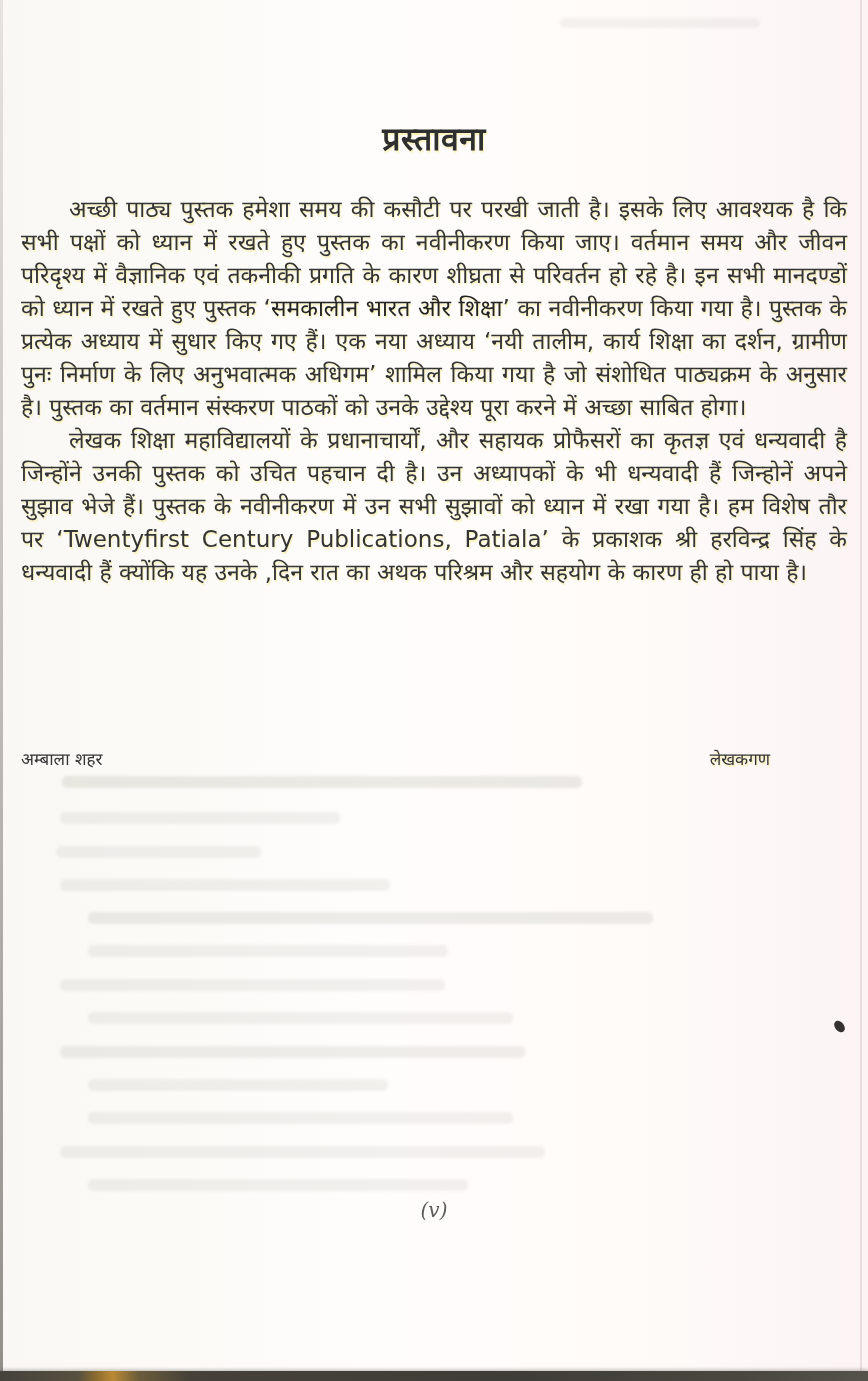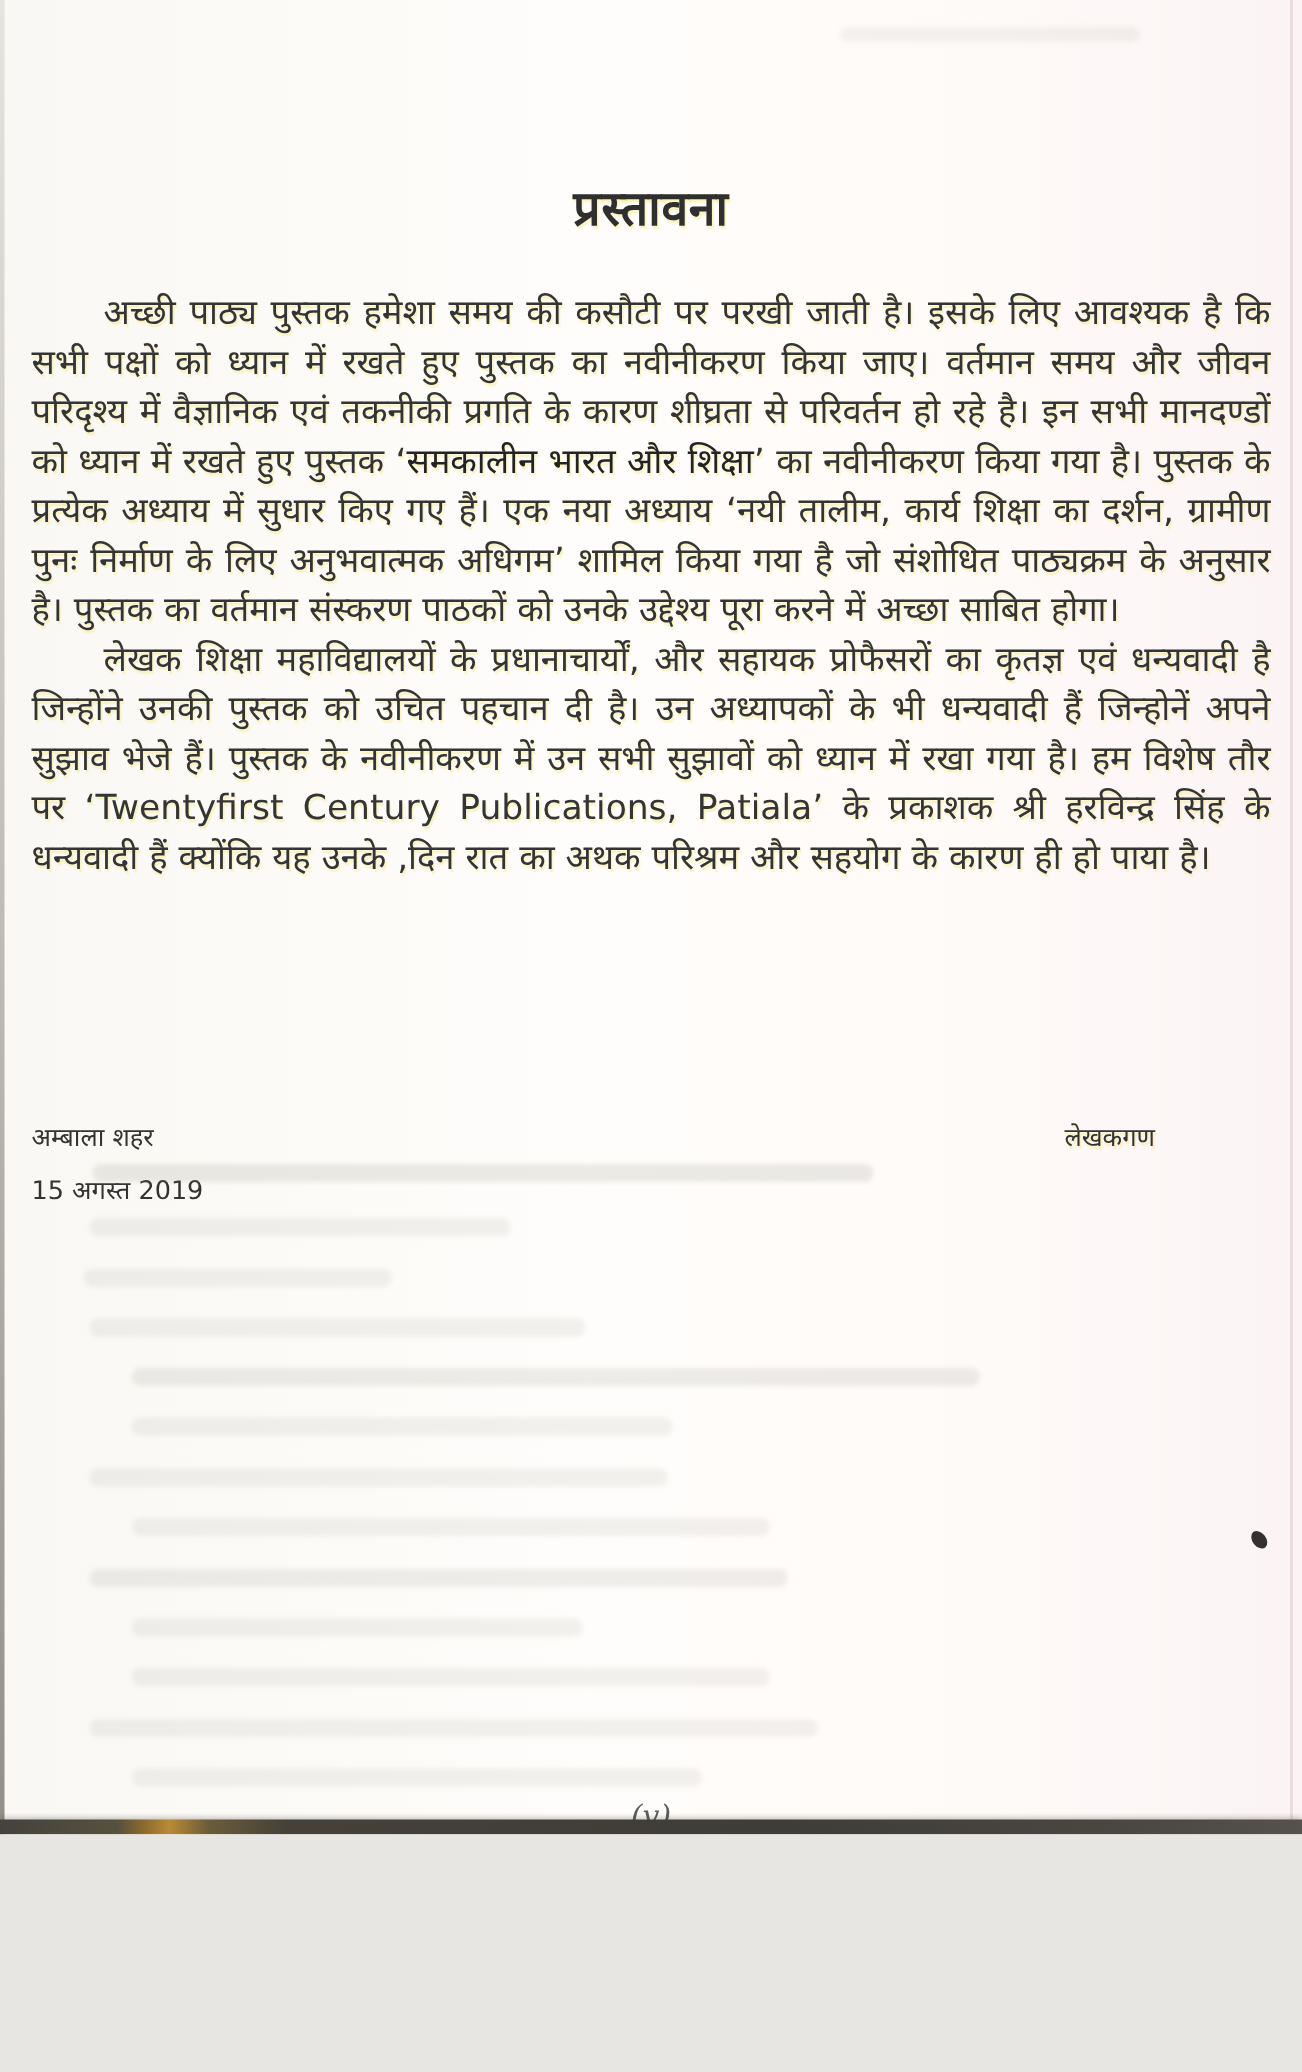--- a/index.html
+++ b/index.html
@@ -5,21 +5,21 @@
   html, body {
     margin: 0;
     padding: 0;
     background: #e8e6e2;
     font-family: "DejaVu Sans", sans-serif;
   }
 
   .page {
     position: relative;
     width: 868px;
-    height: 1223px;
+    height: 1381px;
     margin: 0 auto;
     background:
       linear-gradient(90deg, #faf8f4 0%, #fffdfb 45%, #fefaf8 78%, #fbf3f4 100%);
     overflow: hidden;
     color: #3b3b3b;
   }
 
   
   .edge-left {
     position: absolute; left: 0; top: 0; width: 3px; height: 100%;
@@ -141,21 +141,20 @@
   <div class="title">प्रस्तावना</div>
 
   <div class="textblock">
     <p><span>अच्छी पाठ्य पुस्तक हमेशा समय की कसौटी पर परखी जाती है। इसके लिए आवश्यक है कि सभी पक्षों को ध्यान में रखते हुए पुस्तक का नवीनीकरण किया जाए। वर्तमान समय और जीवन परिदृश्य में वैज्ञानिक एवं तकनीकी प्रगति के कारण शीघ्रता से परिवर्तन हो रहे है। इन सभी मानदण्डों को ध्यान में रखते हुए पुस्तक ‘</span><span class="bold-inline">समकालीन भारत और शिक्षा</span><span>’ का नवीनीकरण किया गया है। पुस्तक के प्रत्येक अध्याय में सुधार किए गए हैं। एक नया अध्याय ‘नयी तालीम, कार्य शिक्षा का दर्शन, ग्रामीण पुनः निर्माण के लिए अनुभवात्मक अधिगम’ शामिल किया गया है जो संशोधित पाठ्यक्रम के अनुसार है। पुस्तक का वर्तमान संस्करण पाठकों को उनके उद्देश्य पूरा करने में अच्छा साबित होगा।</span></p>
     <p>लेखक शिक्षा महाविद्यालयों के प्रधानाचार्यों, और सहायक प्रोफैसरों का कृतज्ञ एवं धन्यवादी है जिन्होंने उनकी पुस्तक को उचित पहचान दी है। उन अध्यापकों के भी धन्यवादी हैं जिन्होनें अपने सुझाव भेजे हैं। पुस्तक के नवीनीकरण में उन सभी सुझावों को ध्यान में रखा गया है। हम विशेष तौर पर ‘Twentyfirst Century Publications, Patiala’ के प्रकाशक श्री हरविन्द्र सिंह के धन्यवादी हैं क्योंकि यह उनके ,दिन रात का अथक परिश्रम और सहयोग के कारण ही हो पाया है।</p>
   </div>
 
   <div class="sig">
     <div class="place-date">
       <div>अम्बाला शहर</div>
-      <div>15 अगस्त 2019</div>
     </div>
     <div class="author">लेखकगण</div>
   </div>
 
   <div class="ghost g1"></div>
   <div class="ghost g2"></div>
   <div class="ghost g3"></div>
   <div class="ghost g4"></div>
   <div class="ghost g5"></div>
   <div class="ghost g6"></div>

